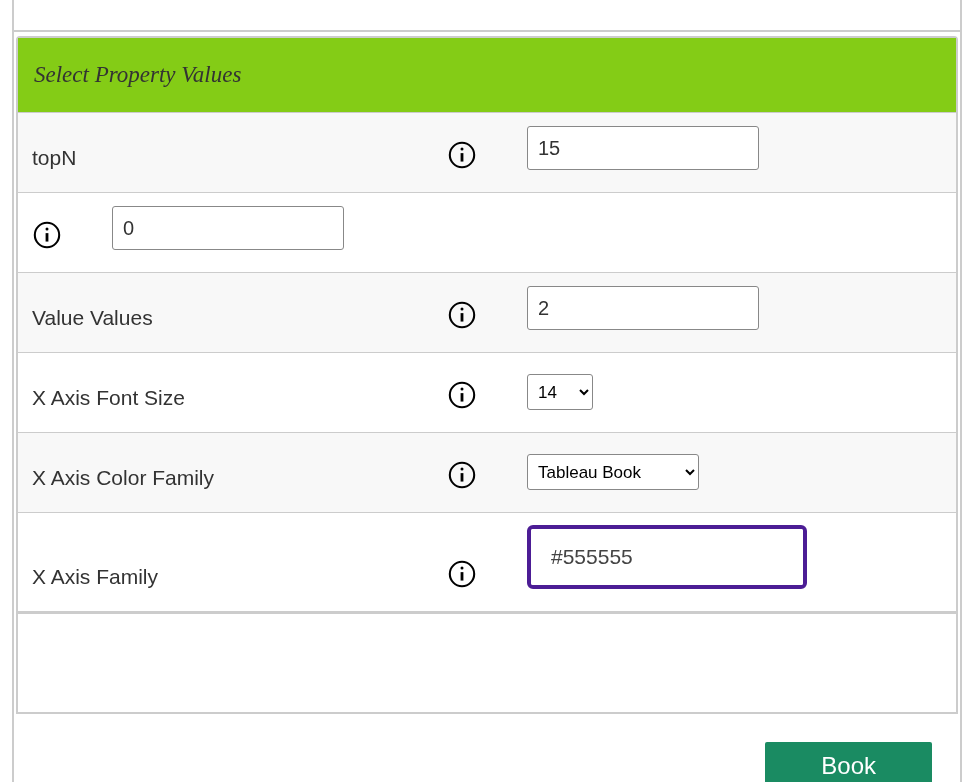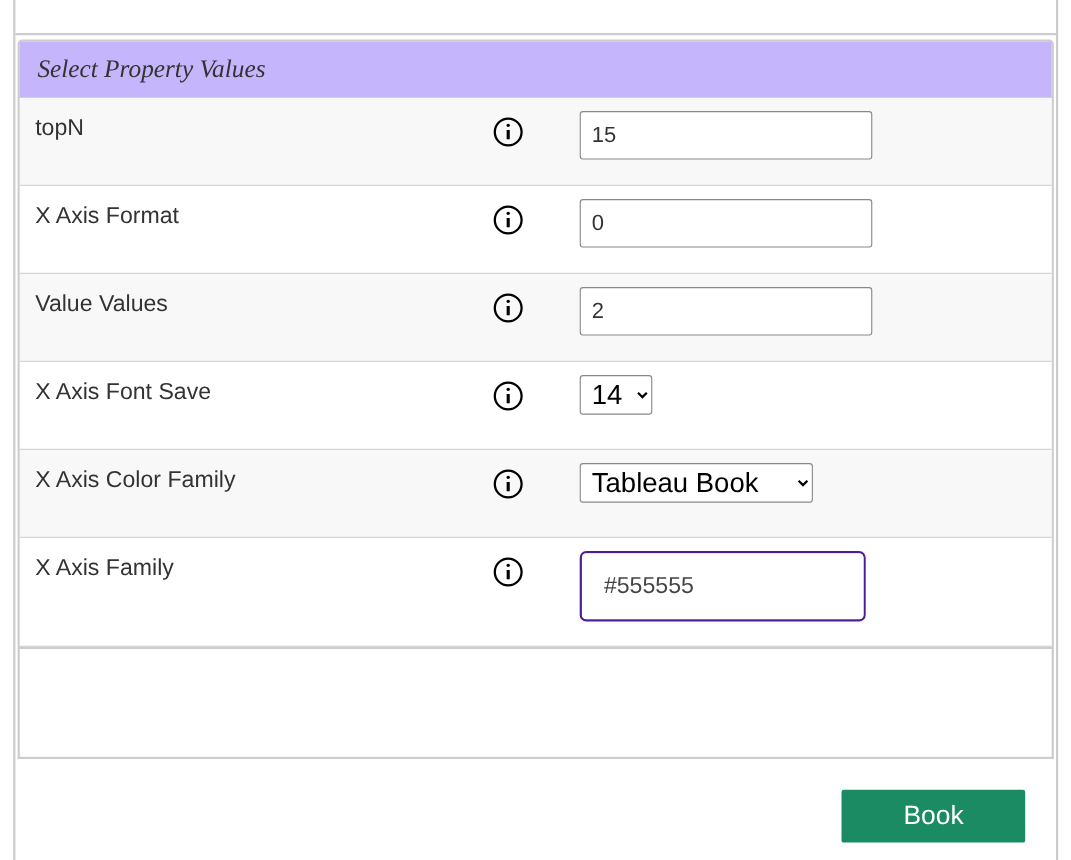--- a/index.html
+++ b/index.html
@@ -26,30 +26,30 @@
     .top-spacer {
       height: 32px;
       border-bottom: 2px solid #ccc;
     }
     .section {
       border: 2px solid #ccc;
       margin: 4px 2px 0 2px;
       border-radius: 4px 4px 0 0;
     }
     .section-header {
-      padding: 12px 16px;
+      padding: 24px 16px;
       font-style: italic;
       font-size: 23px;
       font-family: Georgia, "Times New Roman", serif;
       border-bottom: 1px solid #ccc;
-      background: #c4b5fd;
+      background: #84cc16;
     }
     .row {
       display: flex;
-      align-items: flex-start;
+      align-items: flex-end;
       padding: 12px 14px 22px 14px;
       border-bottom: 1px solid #ccc;
       min-height: 80px;
     }
     .row:nth-of-type(even) {
       background: #f8f8f8;
     }
     .row:nth-of-type(odd) {
       background: #fff;
     }
@@ -74,50 +74,50 @@
       stroke: #000;
       fill: none;
       stroke-width: 2.2;
     }
     .control-col {
       flex: 1;
       display: flex;
       align-items: flex-start;
     }
     input[type="text"].txt {
-      width: 266px;
+      width: 232px;
       height: 44px;
       border: 1.5px solid #888;
       border-radius: 3px;
       font-size: 20px;
       padding: 0 10px;
       color: #333;
       background: #fff;
     }
     select.sel {
       height: 36px;
       border: 1.5px solid #888;
       border-radius: 3px;
-      font-size: 25px;
+      font-size: 17px;
       padding: 2px 6px;
       color: #000;
       background: #fff;
     }
     select.sel.small {
       width: 66px;
     }
     select.sel.wide {
-      width: 212px;
+      width: 172px;
     }
     .color-group {
       display: flex;
-      border: 2px solid #4c1d95;
+      border: 4px solid #4c1d95;
       border-radius: 6px;
       overflow: hidden;
-      width: 260px;
+      width: 280px;
       height: 64px;
     }
     .color-input {
       flex: 1;
       border: none;
       font-size: 21px;
       padding: 0 20px;
       color: #444;
       outline: none;
     }
@@ -160,21 +160,20 @@
           <line x1="16" y1="14" x2="16" y2="23" stroke-width="3"></line>
           <circle cx="16" cy="9.5" r="1.6" fill="#000" stroke="none"></circle>
         </svg>
       </div>
       <div class="control-col">
         <input type="text" class="txt" value="15" style="">
       </div>
     </div>
 
     <div class="row">
-      <div class="row-label">X Axis Format</div>
       <div class="info-col">
         <svg class="info-icon-svg" viewBox="0 0 32 32">
           <circle cx="16" cy="16" r="13"></circle>
           <line x1="16" y1="14" x2="16" y2="23" stroke-width="3"></line>
           <circle cx="16" cy="9.5" r="1.6" fill="#000" stroke="none"></circle>
         </svg>
       </div>
       <div class="control-col">
         <input type="text" class="txt" value="0" style="">
       </div>
@@ -188,21 +187,21 @@
           <line x1="16" y1="14" x2="16" y2="23" stroke-width="3"></line>
           <circle cx="16" cy="9.5" r="1.6" fill="#000" stroke="none"></circle>
         </svg>
       </div>
       <div class="control-col">
         <input type="text" class="txt" value="2" style="">
       </div>
     </div>
 
     <div class="row">
-      <div class="row-label">X Axis Font Save</div>
+      <div class="row-label">X Axis Font Size</div>
       <div class="info-col">
         <svg class="info-icon-svg" viewBox="0 0 32 32">
           <circle cx="16" cy="16" r="13"></circle>
           <line x1="16" y1="14" x2="16" y2="23" stroke-width="3"></line>
           <circle cx="16" cy="9.5" r="1.6" fill="#000" stroke="none"></circle>
         </svg>
       </div>
       <div class="control-col">
         <select class="sel small">
           <option>14</option>

